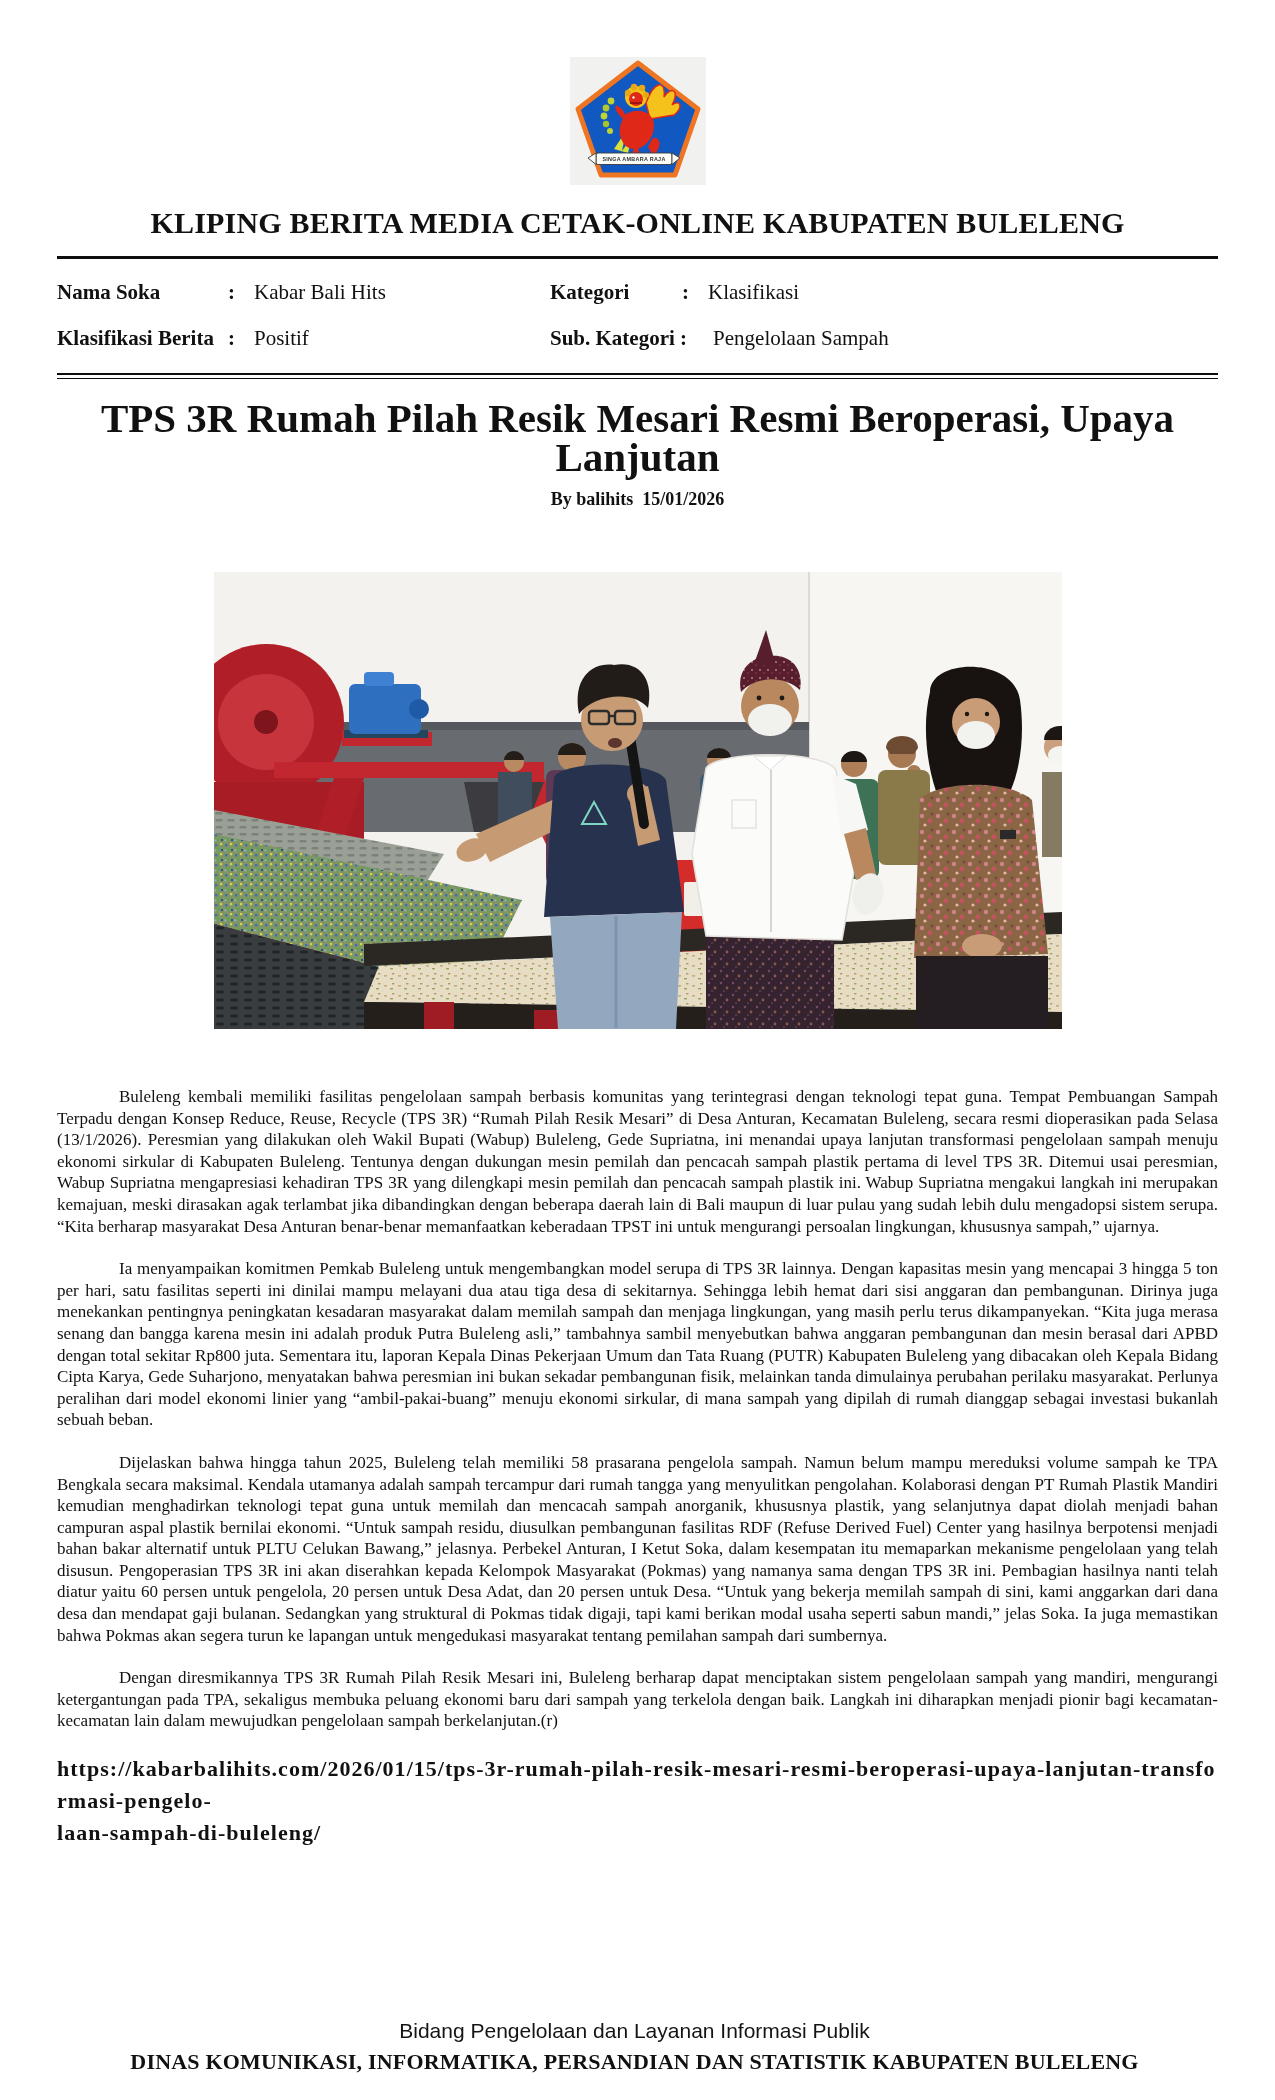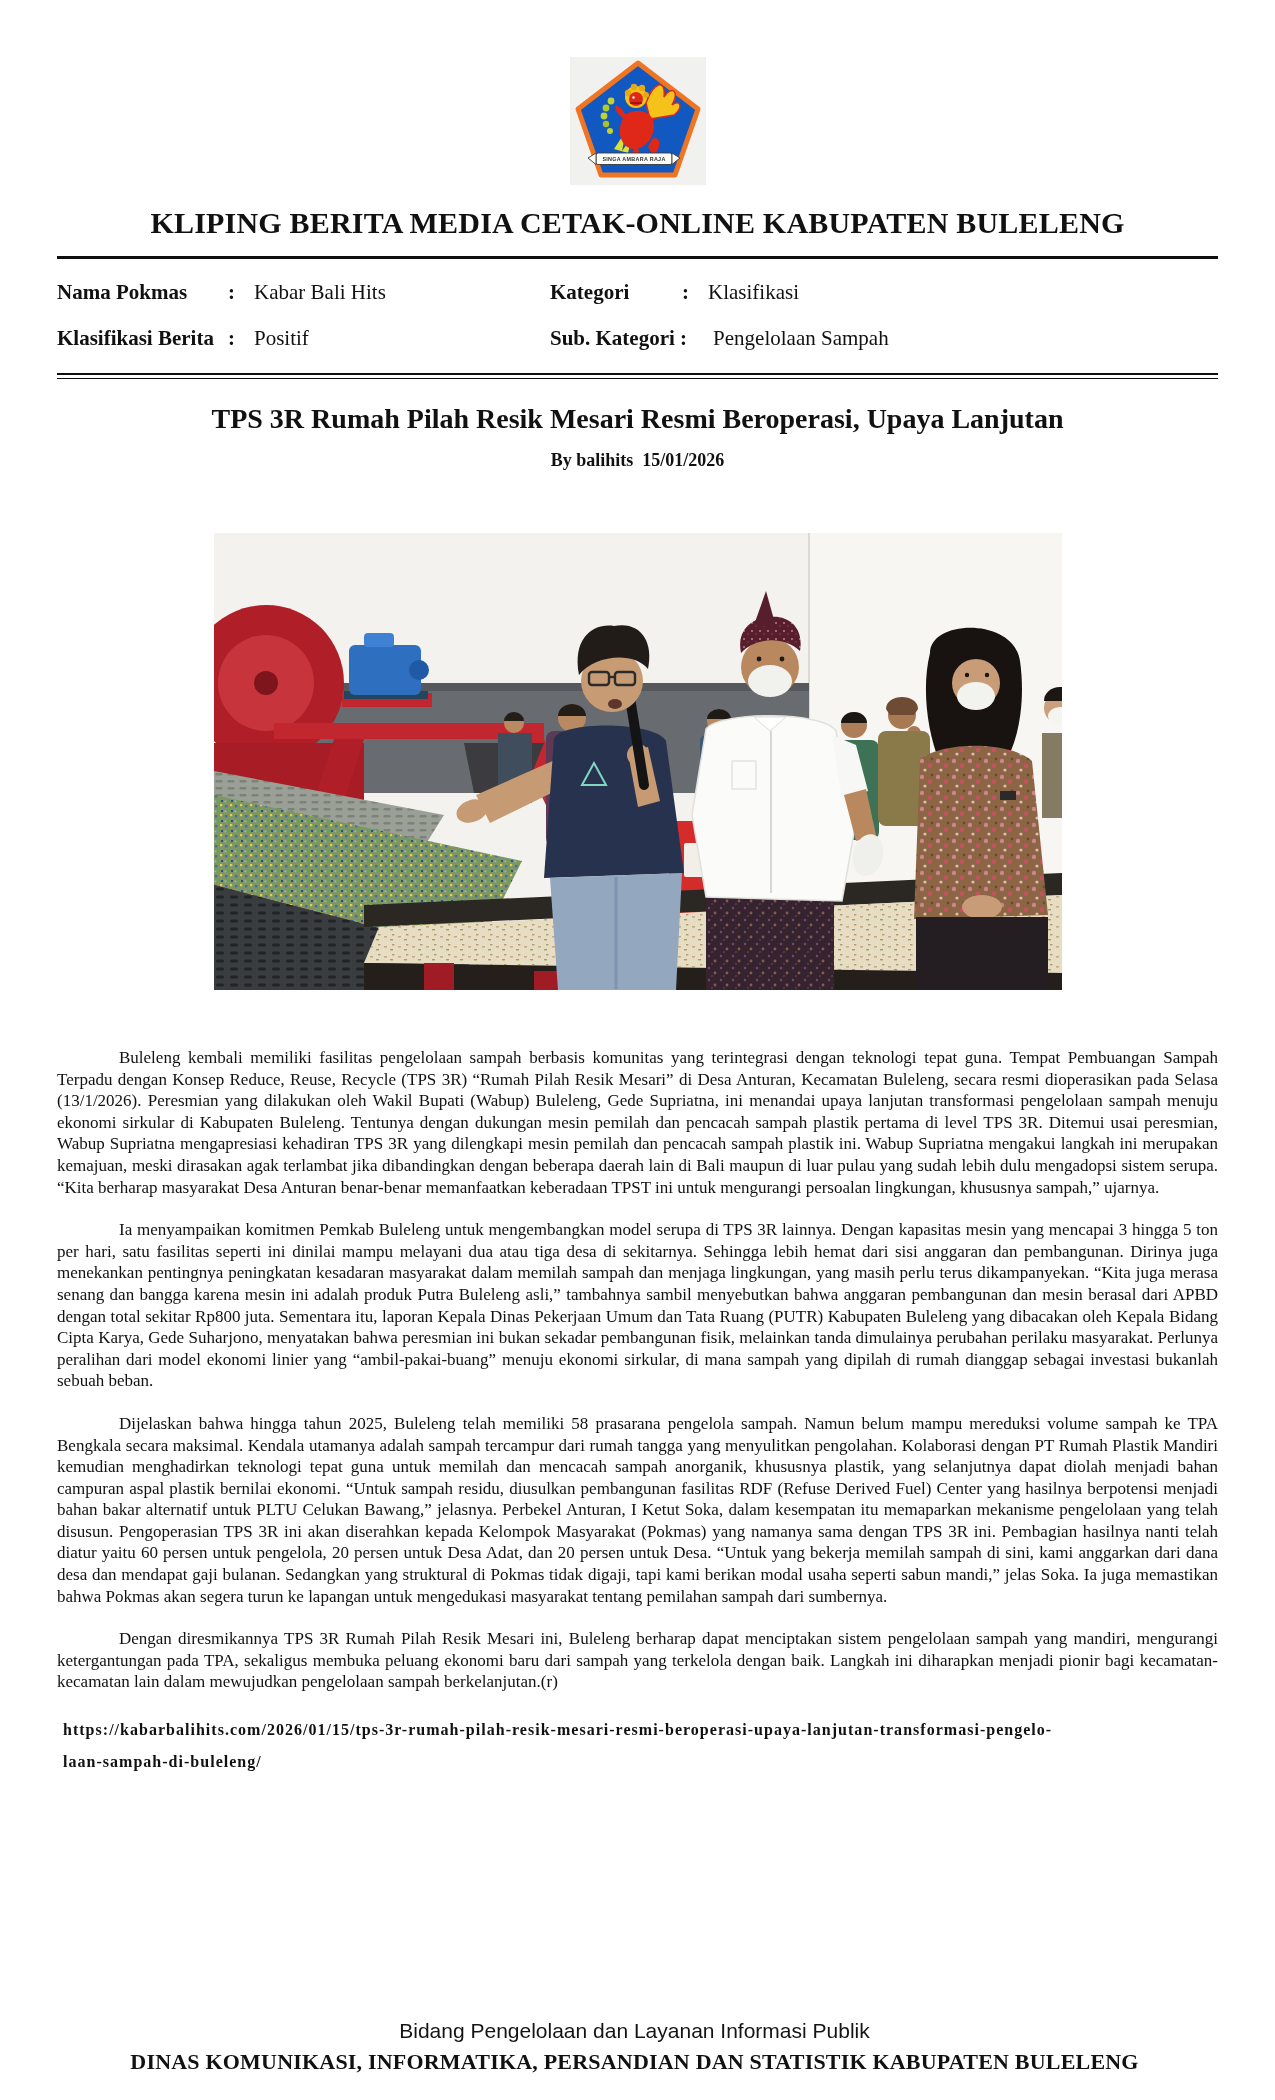--- a/index.html
+++ b/index.html
@@ -27,33 +27,33 @@
   .meta { display: grid; grid-template-columns: 493px 1fr; padding: 10px 0 12px 0; }
   .meta-cell { display: flex; align-items: center; height: 46px; font-size: 21px; }
   .m-label { font-weight: bold; }
   .meta-cell.left .m-label { min-width: 171px; }
   .meta-cell.right .m-label { min-width: 132px; }
   .m-colon { font-weight: bold; width: 26px; text-align: left; }
   .m-value { font-weight: normal; }
 
   
   .article-head { margin-top: 20px; text-align: center; }
-  .article-title { margin: 12px; font-size: 28px; font-weight: bold; line-height: 39px; }
+  .article-title { margin: 12px; font-size: 41px; font-weight: bold; line-height: 39px; }
   .byline { margin-top: 3px; font-size: 18px; font-weight: bold; white-space: pre-wrap; }
 
   
   .photo { width: 848px; height: 457px; margin: 62px auto 0 auto; overflow: hidden; }
   .photo svg { display: block; }
 
   
   .body-text { margin-top: 57px; font-size: 17px; line-height: 21.6px; text-align: justify; hyphens: auto; }
   .body-text p { margin: 0 0 21px 0; text-indent: 62px; }
   .url-block {
-    margin-top: 7px; font-weight: bold; font-size: 16px;
-    letter-spacing: 1.02px; line-height: 32px; word-break: break-all; margin-left: 6px;
+    margin-top: 7px; font-weight: bold; font-size: 22px;
+    letter-spacing: 1.02px; line-height: 32px; word-break: break-all;
   }
 
   
   .footer { position: absolute; left: 0; right: 6px; top: 1962px; text-align: center; }
   .footer-line1 { font-family: "Liberation Sans", sans-serif; font-size: 21px; color: #141414; }
   .footer-line2 { margin-top: 6px; font-size: 22px; font-weight: bold; letter-spacing: 0.2px; }
 </style>
 </head>
 <body>
 
@@ -94,21 +94,21 @@
       <text x="64" y="104.4" text-anchor="middle" font-family="Liberation Sans, sans-serif" font-size="5.4" font-weight="bold" fill="#333333" letter-spacing="0.3">SINGA AMBARA RAJA</text>
     </svg>
   </div>
 
   <div class="content">
     <h1 class="doc-title">KLIPING BERITA MEDIA CETAK-ONLINE KABUPATEN BULELENG</h1>
     <div class="rule-thick"></div>
 
     <div class="meta">
       <div class="meta-cell left">
-        <span class="m-label">Nama Pokmas</span>
+        <span class="m-label">Nama Soka</span>
         <span class="m-colon">:</span>
         <span class="m-value">Kabar Bali Hits</span>
       </div>
       <div class="meta-cell right">
         <span class="m-label">Kategori</span>
         <span class="m-colon">:</span>
         <span class="m-value">Klasifikasi</span>
       </div>
       <div class="meta-cell left">
         <span class="m-label">Klasifikasi Berita</span>

